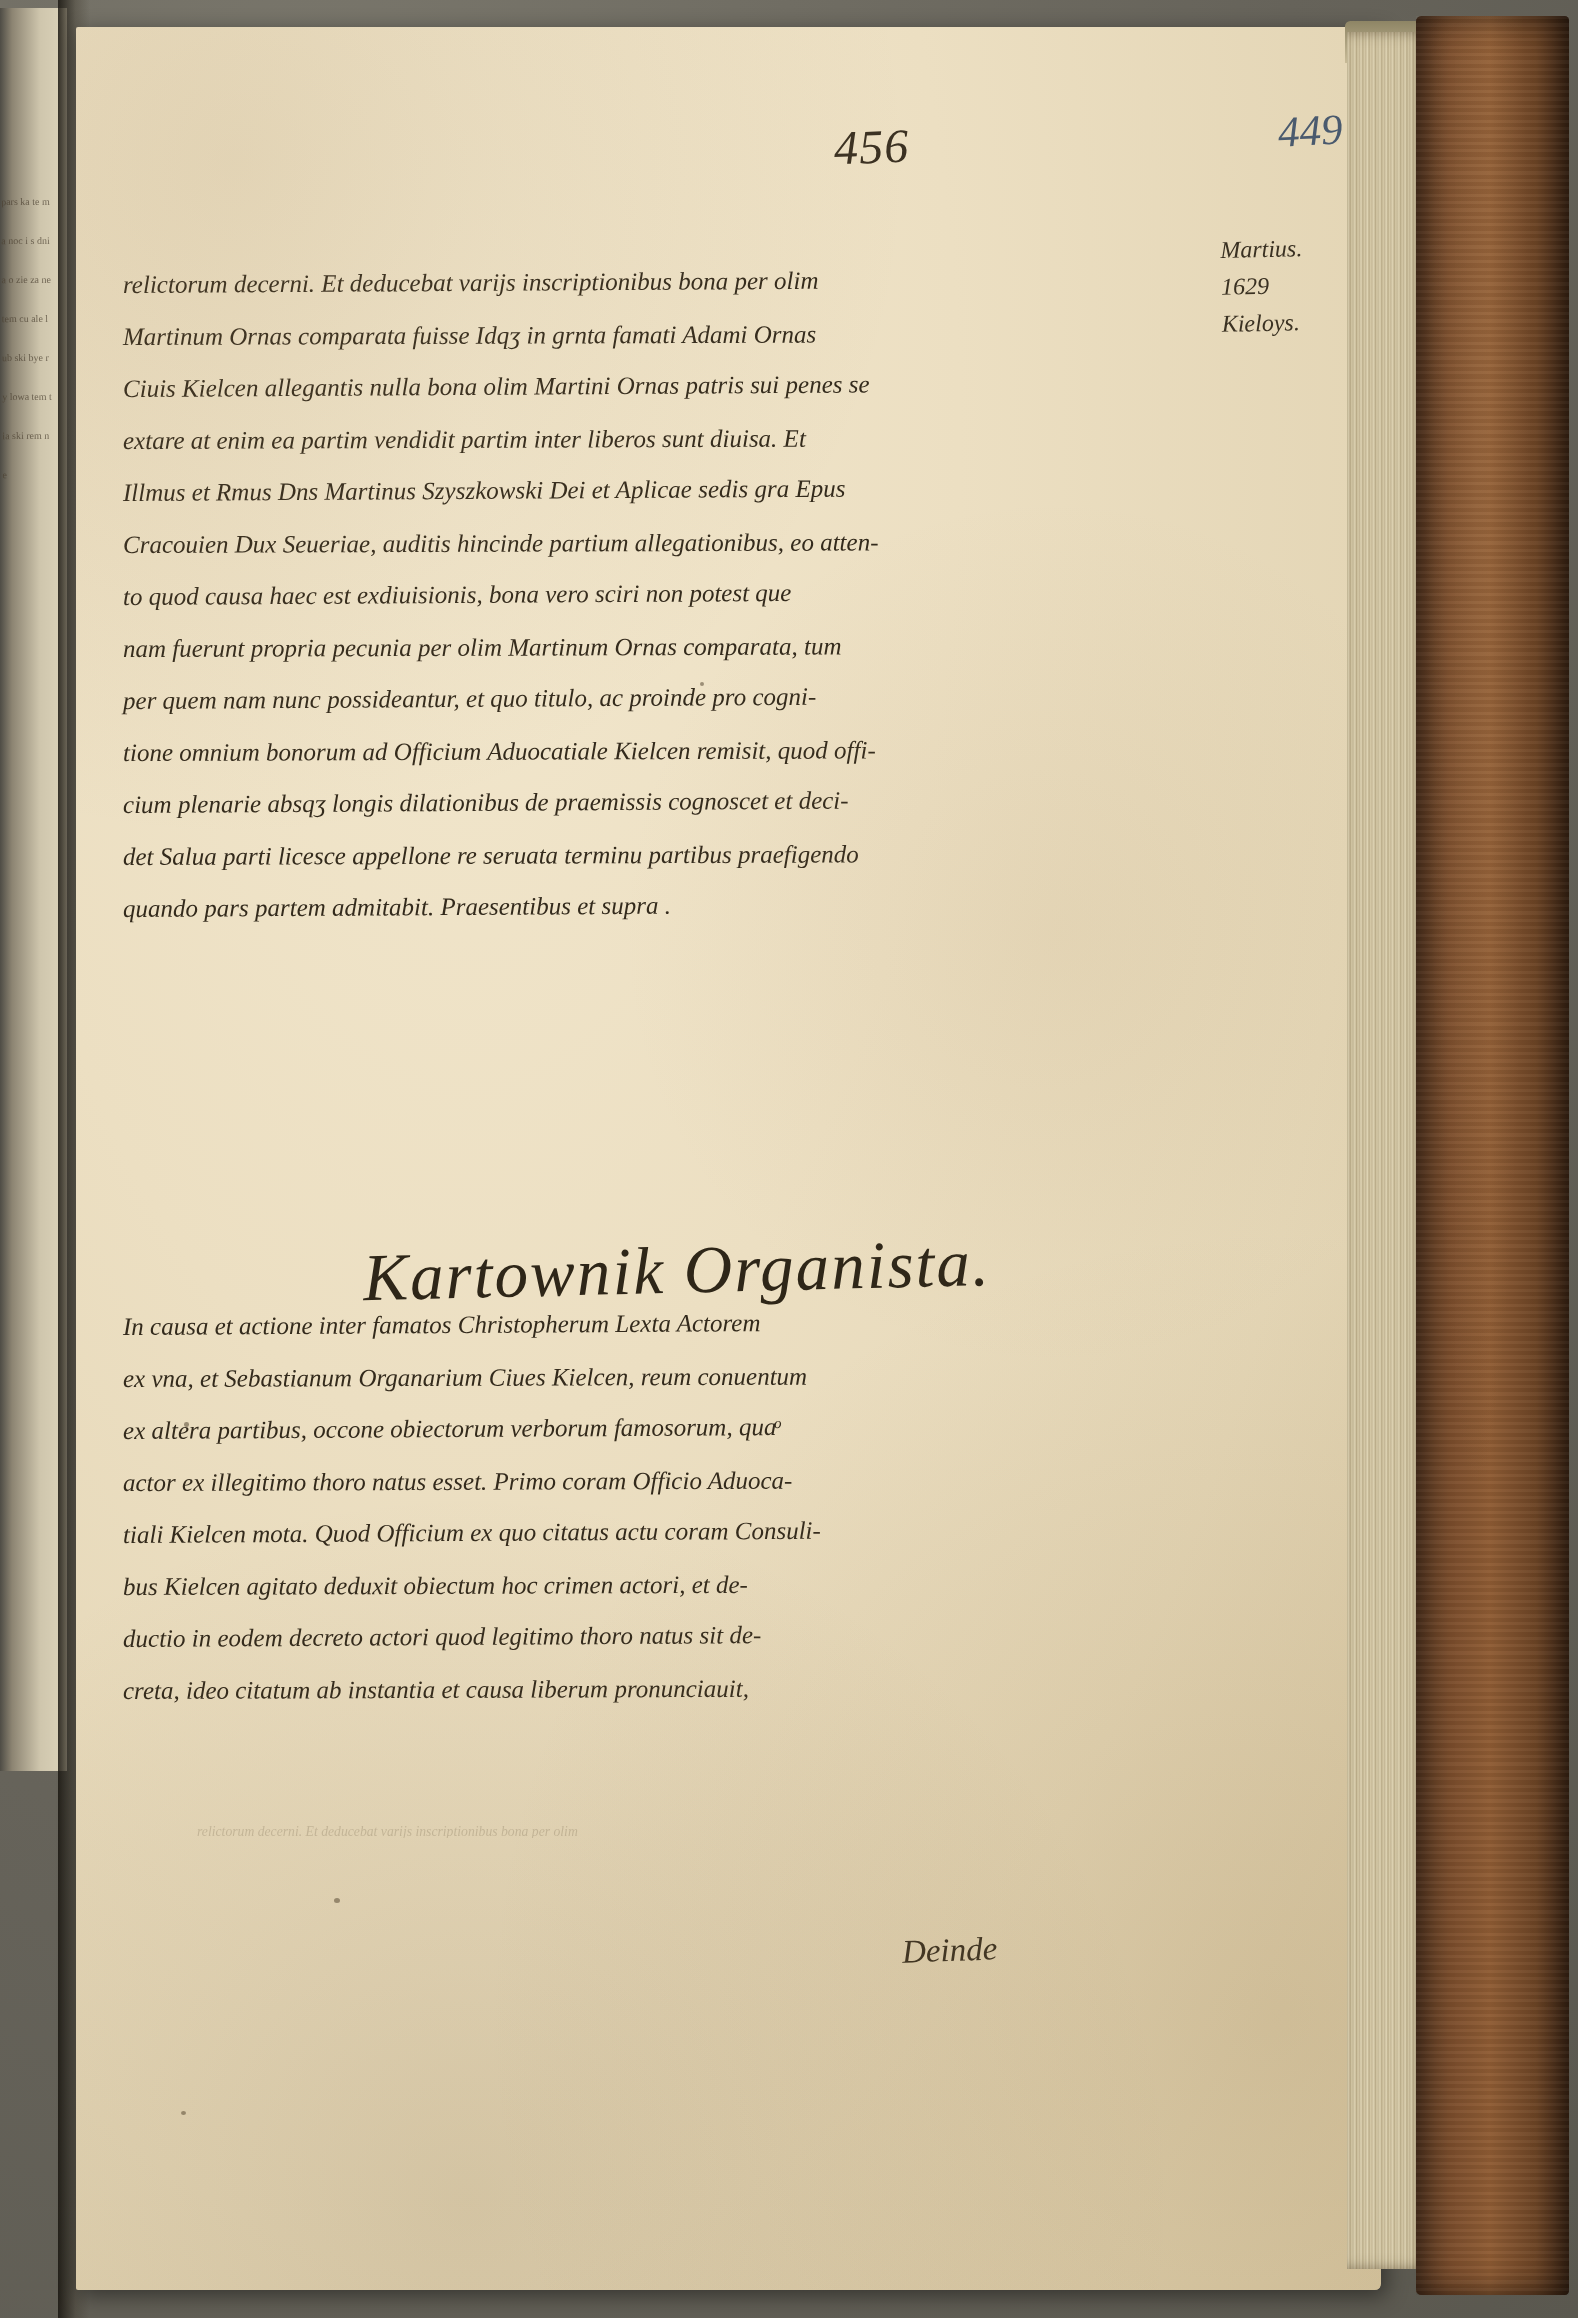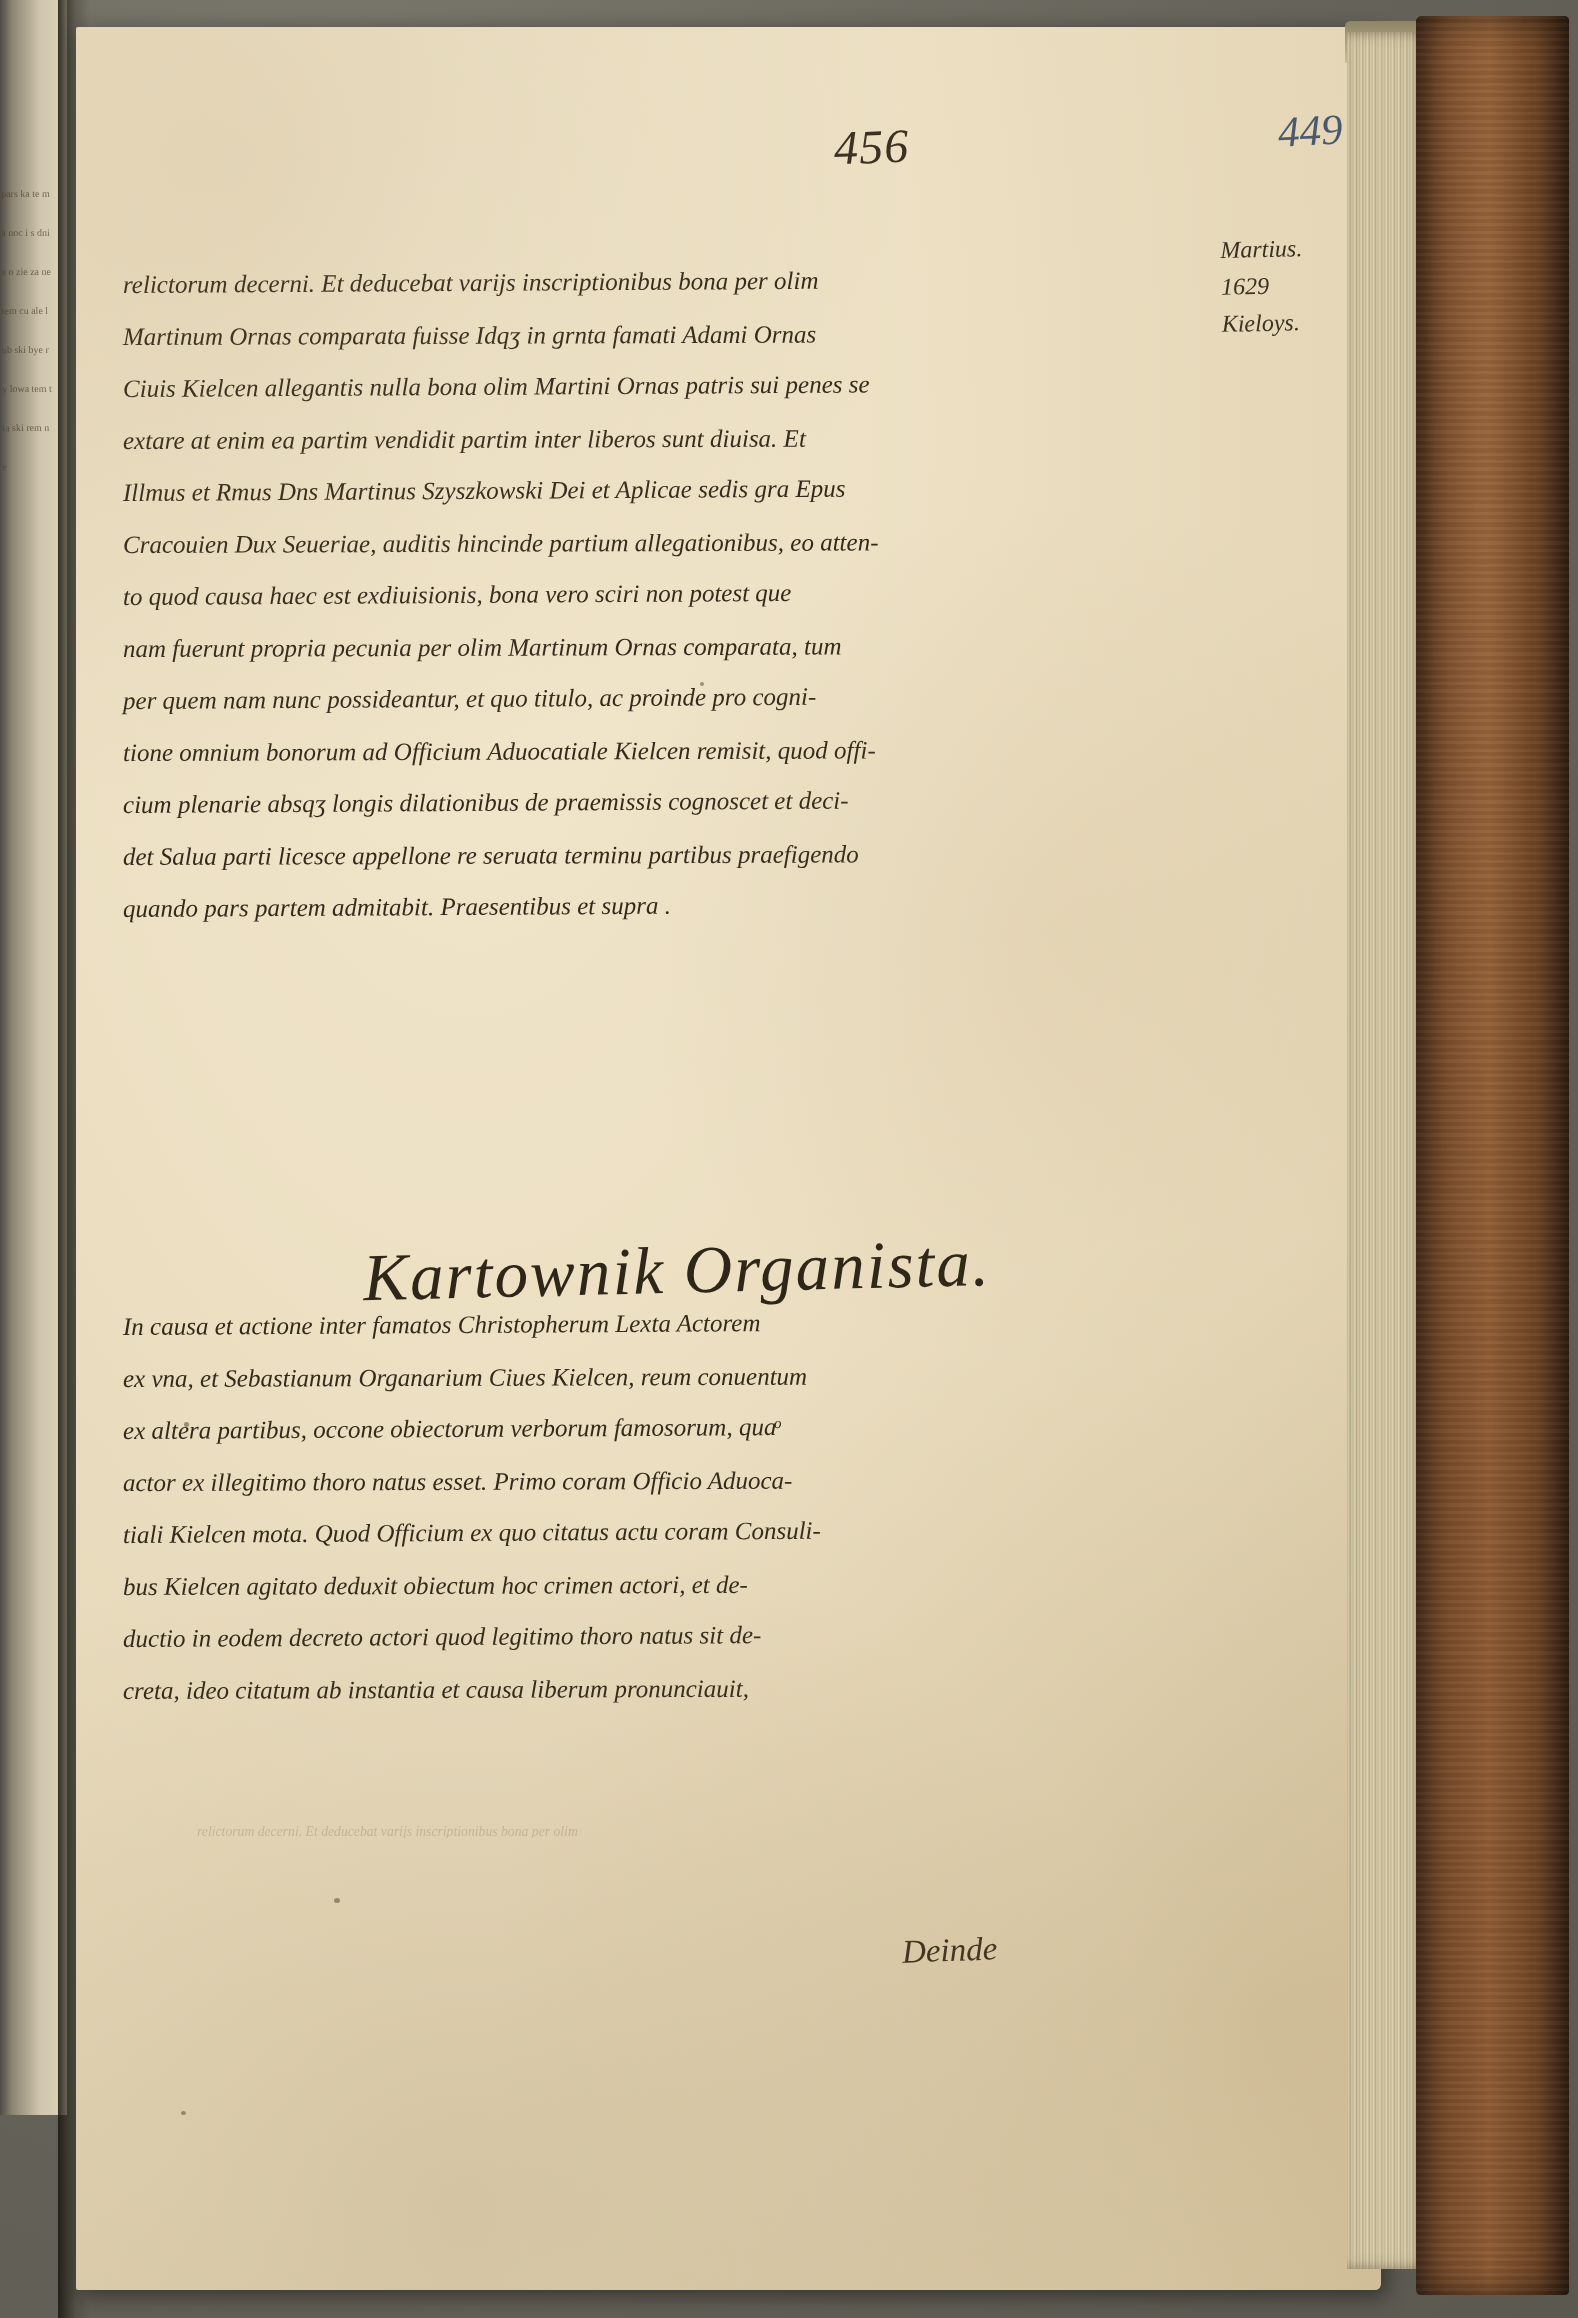--- a/index.html
+++ b/index.html
@@ -26,23 +26,23 @@
     position: absolute;
     inset: 0;
     background:
       radial-gradient(ellipse at 20% 10%, #7a776c 0%, #66635a 55%, #5a584f 100%);
   }
 
   
   .left-page {
     position: absolute;
     left: 0;
-    top: 0;
+    top: 8px;
     width: 67px;
-    height: 2115px;
+    height: 1763px;
     background: linear-gradient(90deg, #4e4c45 0%, #8c8472 18%, #cfc6ad 60%, #ddd4bb 100%);
   }
   .left-page-text {
     position: absolute;
     left: 5.3px;
     top: 174px;
     width: 51px;
     height: 1526px;
     color: #4b4031;
     font-size: 10px;

